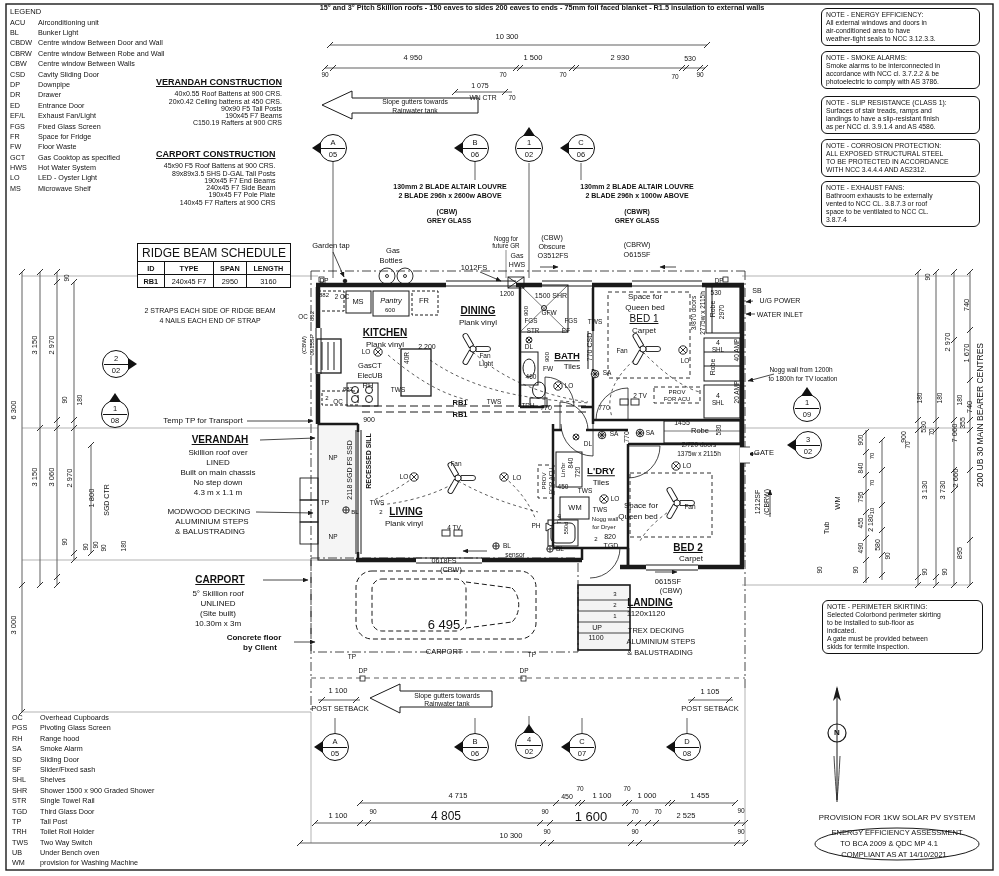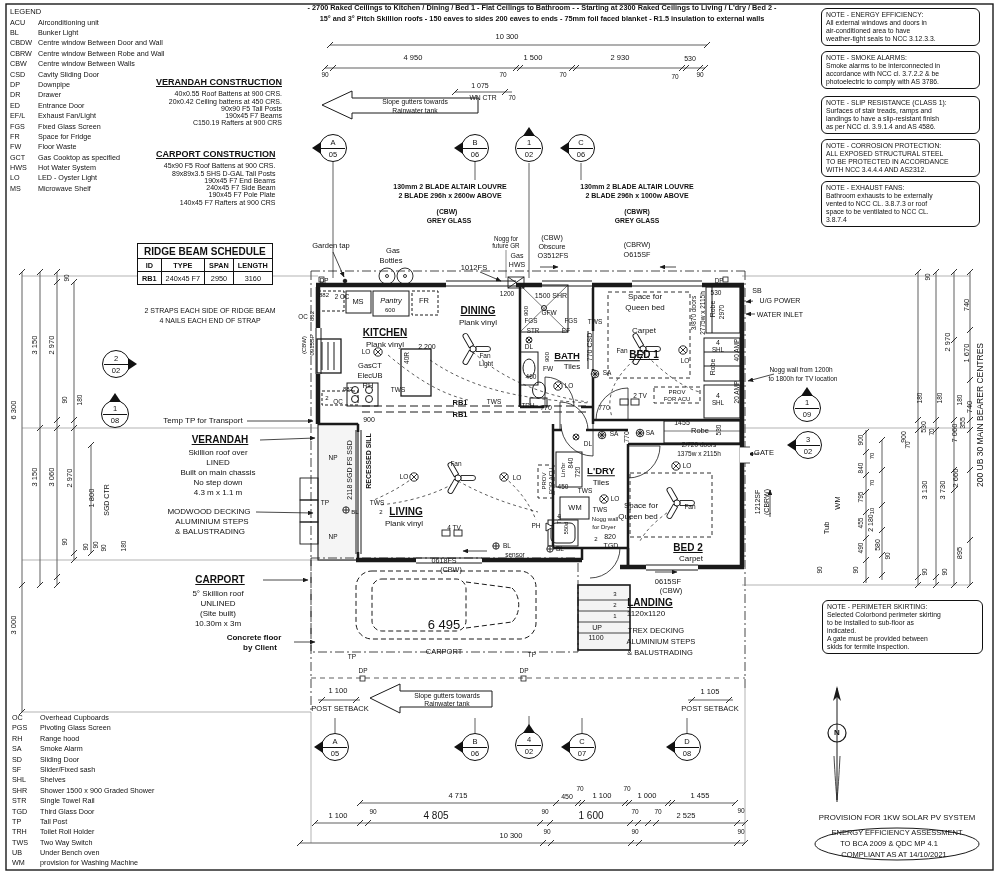--- a/index.html
+++ b/index.html
@@ -21,21 +21,21 @@
         padding:2px 4px;font-size:6.8px;line-height:1.18;background:#fff;z-index:4;}
   .note b{display:block;font-weight:400;}
   .legend{position:absolute;font-size:7.2px;line-height:1;z-index:4;}
   .legend .lt{font-size:7.6px;margin-bottom:3px;}
   .legend .row{display:flex;margin-bottom:3.2px;}
   .legend .row .ab{width:28px;flex:none;}
   .cons{position:absolute;font-size:7px;line-height:1.04;z-index:4;text-align:right;}
   .cons .ct{font-size:9px;font-weight:700;text-decoration:underline;margin-bottom:3px;}
   table.ridge{position:absolute;left:137px;top:243px;border-collapse:collapse;background:#fff;z-index:4;}
   table.ridge td{border:1px solid #111;font-size:7.3px;text-align:center;padding:1.5px 4px;}
-  table.ridge .tt{font-weight:700;font-size:10px;}
+  table.ridge .tt{font-weight:400;font-size:12px;}
   .hdr{position:absolute;left:258px;top:3px;width:568px;text-align:center;font-size:7.3px;
        font-weight:600;line-height:1.5;z-index:4;}
 </style>
 </head>
 <body>
 <div id="sheet">
 
 <svg id="ov" width="999" height="876" viewBox="0 0 999 876">
 <defs>
         <marker id="ah" markerWidth="8" markerHeight="6" refX="6.5" refY="3" orient="auto">
@@ -336,21 +336,20 @@
             <rect x="-4" y="-3" width="8" height="6"></rect>
           </g>
           <g transform="translate(546,527)" stroke="#1a1a1a" fill="#fff" stroke-width="0.9">
             <path d="M0,-4 L7,0 L0,4 Z"></path>
           </g>
         </g>
 </g>
 </svg>
 
 <div class="hdr">
-  <div>- 2700 Raked Ceilings to Kitchen / Dining / Bed 1 - Flat Ceilings to Bathroom - - Starting at 2300 Raked Ceilings to Living / L'dry / Bed 2 -</div>
   <div>15° and 3° Pitch Skillion roofs - 150 eaves to sides 200 eaves to ends - 75mm foil faced blanket - R1.5 insulation to external walls</div>
 </div>
 <div class="legend" id="legend1" style="left:10px;top:8px;">
   <div class="lt">LEGEND</div>
 <div class="row">
         <span class="ab">ACU</span>
         <span>Airconditioning unit</span>
       </div>
       <div class="row">
         <span class="ab">BL</span>
@@ -646,21 +645,21 @@
       <div class="ann rot" style="left: 547px; top: 357px; font-size: 6px;">900</div>
       <div class="ann" style="left: 548px; top: 369px; font-size: 6.5px;">FW</div>
       <div class="ann" style="left: 531px; top: 377px; font-size: 6.5px;">460</div>
       <div class="ann" style="left: 569px; top: 386px; font-size: 6.5px;">LO</div>
       <div class="ann" style="left: 528px; top: 406px; font-size: 6.3px;">TRH</div>
       <div class="ann" style="left: 546px; top: 407px; font-size: 7px;">770</div>
       <div class="ann" style="left: 604px; top: 407px; font-size: 7px;">770</div>
       <div class="ann rot" style="left: 589px; top: 347px; font-size: 7px;">770 CSD</div>
       <div class="ann" style="left: 595px; top: 322px; font-size: 6.5px;">TWS</div>
       <div class="ann" style="left: 607px; top: 373px; font-size: 6.5px;">SA</div>
-      <div class="ann" style="left: 644px; top: 319px; font-size: 10px; font-weight: 700; text-decoration: underline; margin-top: 36px;">BED 1</div>
+      <div class="ann" style="left: 644px; top: 319px; font-size: 10px; font-weight: 400; text-decoration: underline;">BED 1</div>
       <div class="ann" style="left: 644px; top: 331px; font-size: 8px;">Carpet</div>
       <div class="ann" style="left: 645px; top: 297px; font-size: 8px;">Space for</div>
       <div class="ann" style="left: 645px; top: 308px; font-size: 8px;">Queen bed</div>
       <div class="ann" style="left: 622px; top: 351px; font-size: 6.5px;">Fan</div>
       <div class="ann" style="left: 685px; top: 361px; font-size: 6.5px;">LO</div>
       <div class="ann" style="left: 716px; top: 293px; font-size: 6.5px;">530</div>
       <div class="ann rot" style="left: 712px; top: 309px; font-size: 7px;">Robe</div>
       <div class="ann rot" style="left: 722px; top: 312px; font-size: 6.5px;">2970</div>
       <div class="ann rot" style="left: 694px; top: 313px; font-size: 6.5px;">3/870 doors</div>
       <div class="ann rot" style="left: 703px; top: 313px; font-size: 6.5px;">2775w x 2115h</div>
@@ -774,23 +773,23 @@
       <div class="ann" style="left: 710px; top: 709px; font-size: 7.5px;">POST SETBACK</div>
       <div class="ann" style="left: 458px; top: 796px; font-size: 7.5px;">4 715</div>
       <div class="ann" style="left: 567px; top: 796px; font-size: 7px;">450</div>
       <div class="ann" style="left: 580px; top: 789px; font-size: 6.5px;">70</div>
       <div class="ann" style="left: 602px; top: 796px; font-size: 7.5px;">1 100</div>
       <div class="ann" style="left: 627px; top: 789px; font-size: 6.5px;">70</div>
       <div class="ann" style="left: 647px; top: 796px; font-size: 7.5px;">1 000</div>
       <div class="ann" style="left: 700px; top: 796px; font-size: 7.5px;">1 455</div>
       <div class="ann" style="left: 338px; top: 816px; font-size: 7.5px;">1 100</div>
       <div class="ann" style="left: 373px; top: 812px; font-size: 6.5px;">90</div>
-      <div class="ann" style="left: 436px; top: 816px; font-size: 10px;">4 805</div>
+      <div class="ann" style="left: 446px; top: 816px; font-size: 12px;">4 805</div>
       <div class="ann" style="left: 545px; top: 812px; font-size: 6.5px;">90</div>
-      <div class="ann" style="left: 591px; top: 816px; font-size: 10px;">1 600</div>
+      <div class="ann" style="left: 591px; top: 816px; font-size: 13px;">1 600</div>
       <div class="ann" style="left: 635px; top: 812px; font-size: 6.5px;">70</div>
       <div class="ann" style="left: 658px; top: 812px; font-size: 6.5px;">70</div>
       <div class="ann" style="left: 686px; top: 816px; font-size: 7.5px;">2 525</div>
       <div class="ann" style="left: 741px; top: 811px; font-size: 6.5px;">90</div>
       <div class="ann" style="left: 511px; top: 836px; font-size: 7.5px;">10 300</div>
       <div class="ann" style="left: 547px; top: 832px; font-size: 6.5px;">90</div>
       <div class="ann" style="left: 635px; top: 832px; font-size: 6.5px;">90</div>
       <div class="ann" style="left: 741px; top: 832px; font-size: 6.5px;">90</div>
       <div class="ann rot" style="left: 14px; top: 410px; font-size: 7.5px;">6 300</div>
       <div class="ann rot" style="left: 35px; top: 345px; font-size: 7.5px;">3 150</div>

